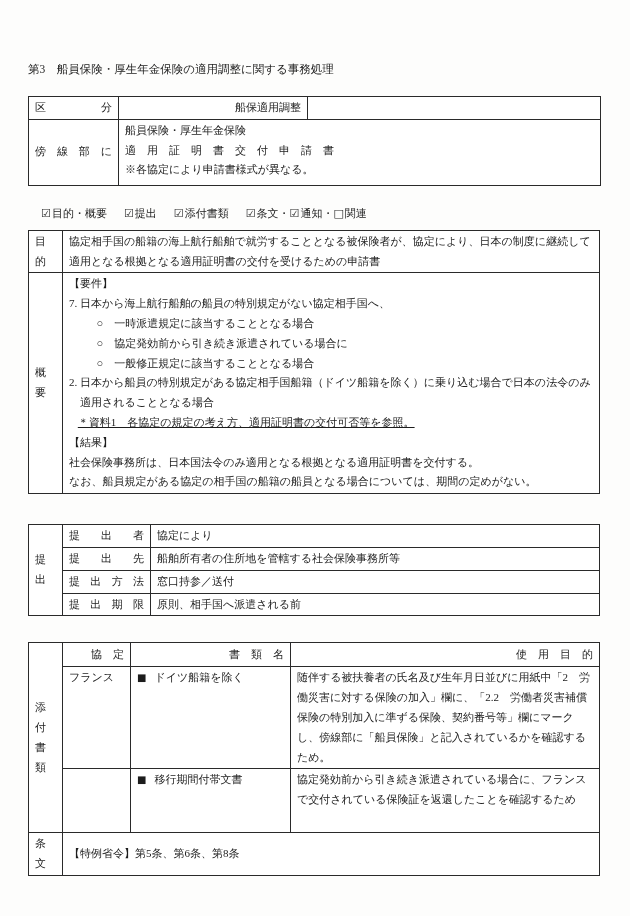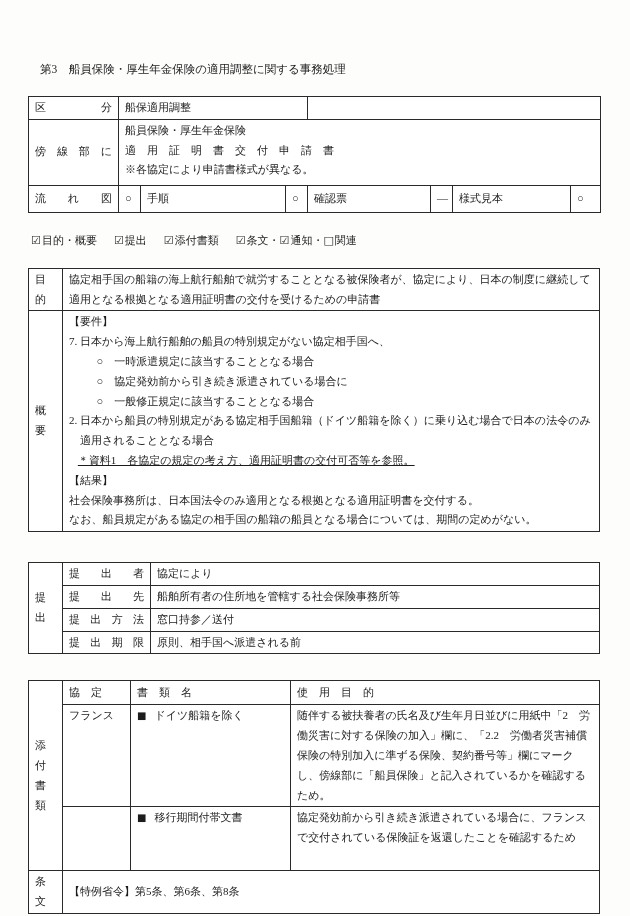--- a/index.html
+++ b/index.html
@@ -3,35 +3,35 @@
 <meta charset="utf-8">
 <style>
   * { margin:0; padding:0; box-sizing:border-box; }
   html { background:#888; }
   body {
     width:630px; height:916px; margin:0 auto; background:#fdfdfc;
     font-family:"Liberation Serif","DejaVu Serif",serif;
     color:#1c1c1c; font-size:11px; overflow:hidden; position:relative;
   }
   .page { padding:62px 30px 0 28px; }
-  .title { font-size:11.5px; margin-left:12px; white-space:nowrap; }
+  .title { font-size:11.5px; margin-left:0; white-space:nowrap; }
 
   table.tbl { border-collapse:collapse; table-layout:fixed; width:572px; background:#fff; }
   .tbl td { border:1px solid #2a2a2a; padding:1px 6px; line-height:1.8; overflow:hidden; }
-  .c { text-align:left; }
+  .c { text-align:right; }
   .jlbl { text-align:justify; text-align-last:justify; padding:1px 7px; vertical-align:middle; }
   .top { vertical-align:top;margin-top:8px; }
   .body { vertical-align:top; padding:2px 8px; }
 
   .t1 { margin-top:19px; }
-  .t2 { margin-top:20px; }
+  .t2 { margin-top:9px; }
   .t3 { margin-top:30px; }
   .t4 { margin-top:26px; }
 
-  .checks { margin-top:20px; margin-left:3px; white-space:nowrap; }
+  .checks { margin-top:20px; margin-left:13px; white-space:nowrap; }
   .chk { display:inline-block; }
   .g { margin-right:17px; }
   .mk { font-family:"DejaVu Sans","Liberation Sans",sans-serif; font-size:11px; margin-right:1px; }
 
   .ind1 { padding-left:0.8em;text-decoration:underline; }
   .ind2 { padding-left:2.5em; }
   .hang { padding-left:1em; text-indent:-1em; }
 
   .sq { font-family:"DejaVu Sans","Liberation Sans",sans-serif; font-size:10px; margin-right:8px; }
 
@@ -61,30 +61,20 @@
         <td class="c" colspan="3">船保適用調整</td>
         <td colspan="4"></td>
       </tr>
       <tr style="height:66px">
         <td class="jlbl">傍線部に</td>
         <td colspan="7" class="body">
           <div>船員保険・厚生年金保険</div>
           <div>適　用　証　明　書　交　付　申　請　書</div>
           <div>※各協定により申請書様式が異なる。</div>
         </td>
-      </tr>
-      <tr style="height:27px">
-        <td class="jlbl">流れ図</td>
-        <td class="c">○</td>
-        <td>手順</td>
-        <td class="c">○</td>
-        <td>確認票</td>
-        <td class="c">―</td>
-        <td>様式見本</td>
-        <td class="c">○</td>
       </tr>
     </tbody>
   </table>
 
   <div class="checks">
     <span class="chk g"><span class="mk">☑</span><span>目的・概要</span><span></span></span><span class="chk g"><span class="mk">☑</span><span>提出</span><span></span></span><span class="chk g"><span class="mk">☑</span><span>添付書類</span><span></span></span><span class="chk"><span class="mk">☑</span><span>条文</span><span>・</span></span><span class="chk"><span class="mk">☑</span><span>通知</span><span>・</span></span><span class="chk"><span class="mk">□</span><span>関連</span><span></span></span>
   </div>
 
   <table class="tbl t2">
     <colgroup>

